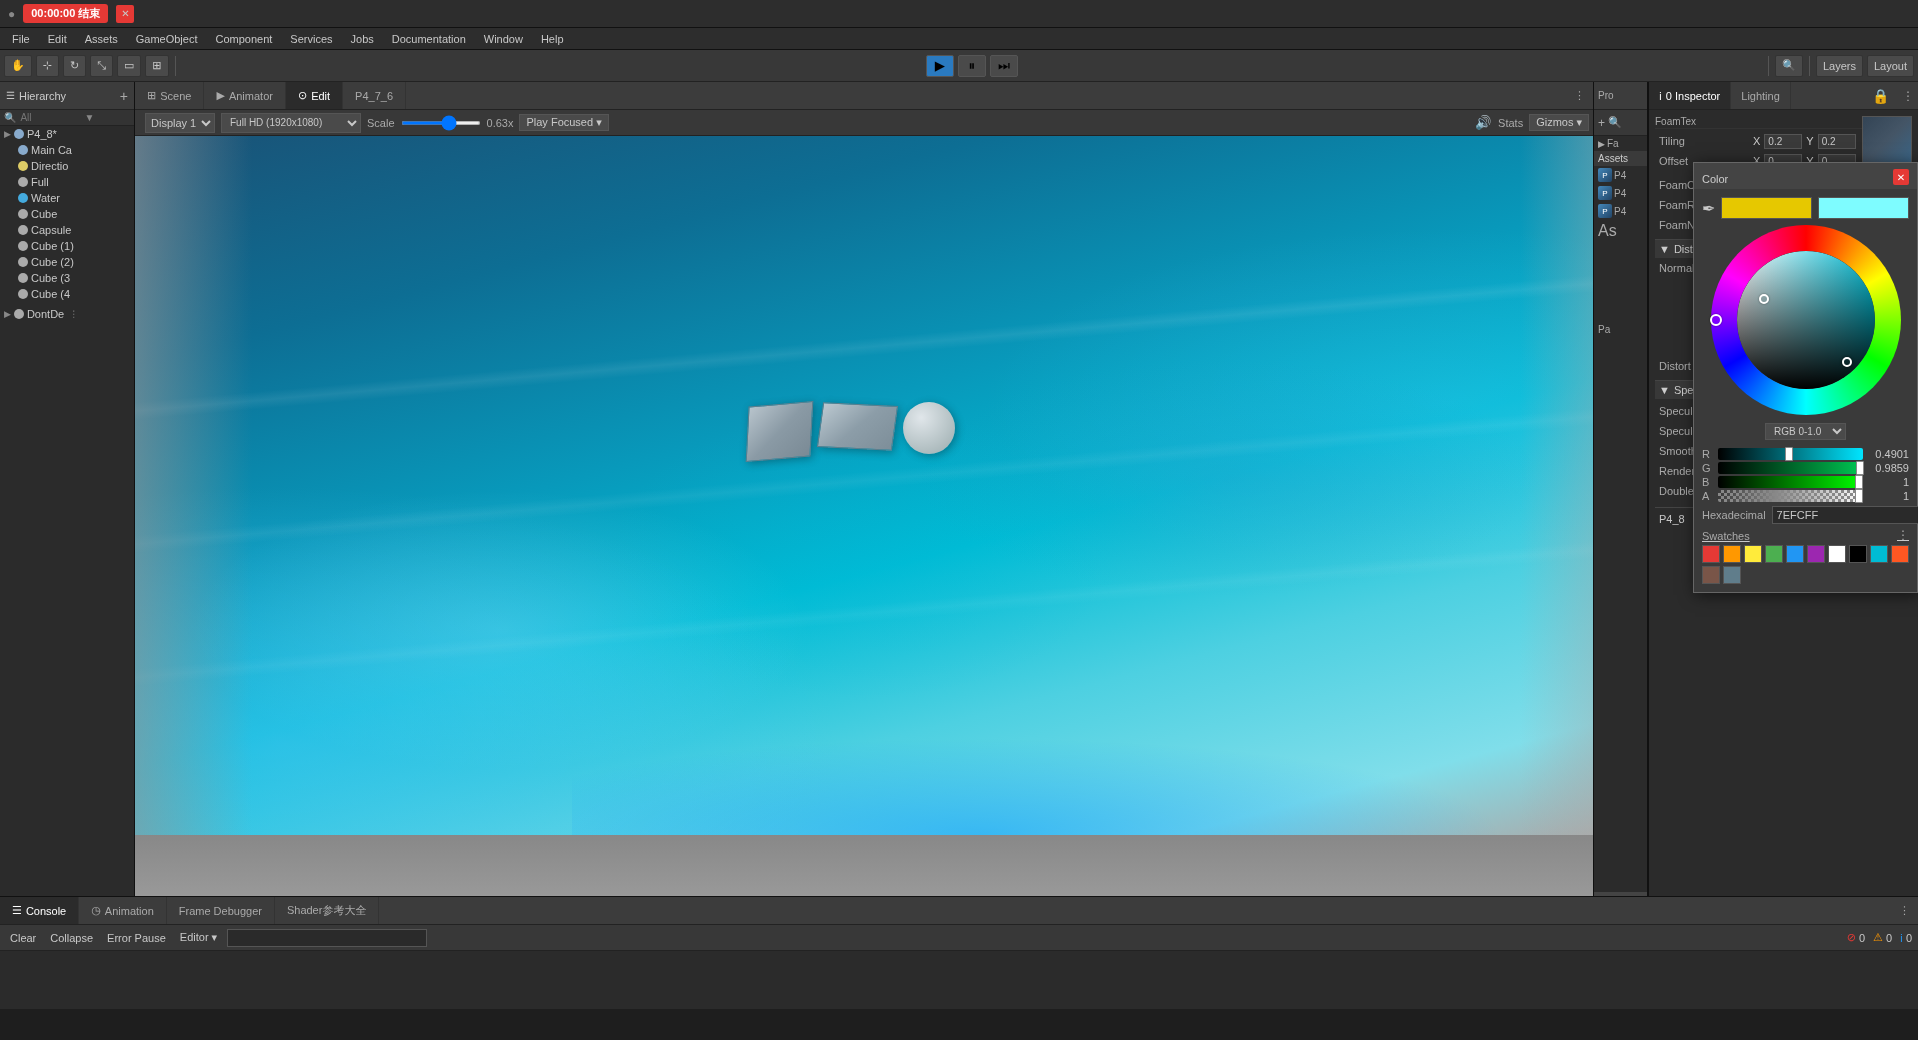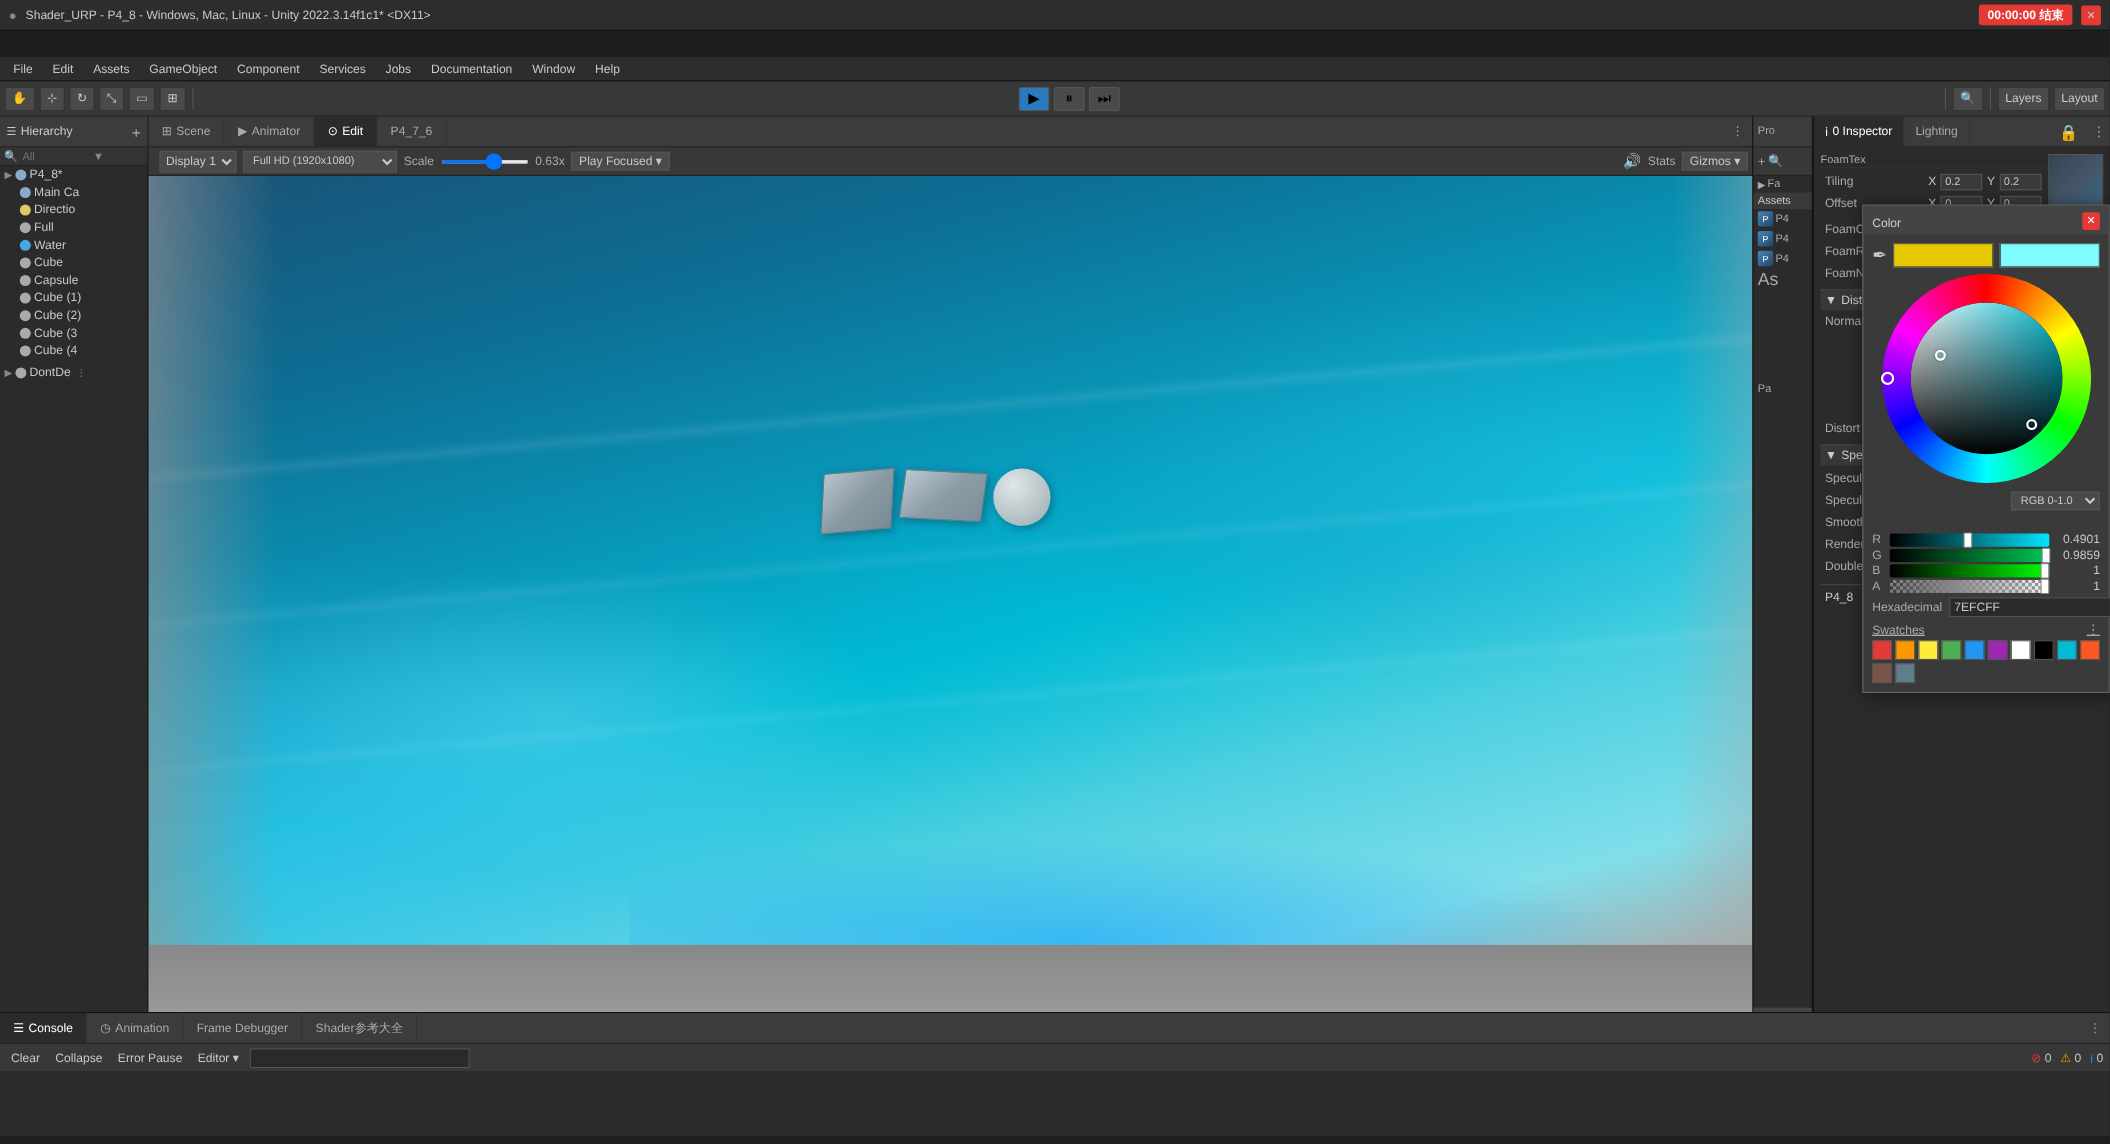--- a/index.html
+++ b/index.html
@@ -5,21 +5,21 @@
     * { box-sizing: border-box; margin: 0; padding: 0; }
     body { background: #1e1e1e; color: #c8c8c8; font-family: 'Segoe UI', Arial, sans-serif; font-size: 11px; overflow: hidden; width: 1918px; height: 1040px; }
     
     
     #title-bar { background: #2d2d2d; height: 28px; display: flex; align-items: center; padding: 0 8px; gap: 8px; border-bottom: 1px solid #111; }
     #title-bar .win-btn { width: 18px; height: 18px; border: none; cursor: pointer; font-size: 10px; display: flex; align-items: center; justify-content: center; color: #c8c8c8; }
     #title-bar .win-btn.close { background: #e53935; border-radius: 2px; }
     #title-bar .timer-btn { background: #e53935; color: white; padding: 2px 8px; border-radius: 3px; font-size: 11px; font-weight: bold; }
     
     
-    #menu-bar { background: #2d2d2d; height: 22px; display: flex; align-items: center; padding: 0 4px; gap: 2px; border-bottom: 1px solid #111; margin-top: 24px; }
+    #menu-bar { background: #2d2d2d; height: 22px; display: flex; align-items: center; padding: 0 4px; gap: 2px; border-bottom: 1px solid #111; }
     .menu-item { padding: 2px 8px; cursor: pointer; color: #c8c8c8; font-size: 11px; }
     
     
     #toolbar-row { background: #383838; height: 32px; display: flex; align-items: center; padding: 0 4px; border-bottom: 1px solid #222; gap: 4px; }
     .toolbar-btn { background: #4a4a4a; border: 1px solid #333; color: #c8c8c8; padding: 2px 6px; font-size: 11px; cursor: pointer; border-radius: 2px; height: 22px; display: flex; align-items: center; gap: 3px; }
     .toolbar-separator { width: 1px; height: 20px; background: #555; margin: 0 2px; }
     .toolbar-center { flex: 1; display: flex; justify-content: center; gap: 4px; }
     .play-btn { background: #4a4a4a; border: 1px solid #555; border-radius: 2px; width: 28px; height: 22px; display: flex; align-items: center; justify-content: center; cursor: pointer; }
     .play-btn.active { background: #2a7ac0; }
     
@@ -45,21 +45,20 @@
     ::-webkit-scrollbar-track { background: #2b2b2b; }
     ::-webkit-scrollbar-thumb { background: #555; border-radius: 3px; }
     #view-area { display: flex; flex: 1; }
     #scene-game-area { flex: 1; display: flex; flex-direction: column; }
   </style>
 </head>
 <body>
 
 <div id="title-bar">
   <span style="font-size:12px; color:#888;">●</span>
-  <span style="flex:1; font-size:11px; color:#c8c8c8;">Shader_URP - P4_8 - Windows, Mac, Linux - Unity 2022.3.14f1c1* &lt;DX11&gt;</span>
   <div class="timer-btn">00:00:00 结束</div>
   <button class="win-btn close">✕</button>
 </div>
 
 <div id="menu-bar">
   <div class="menu-item">File</div>
   <div class="menu-item">Edit</div>
   <div class="menu-item">Assets</div>
   <div class="menu-item">GameObject</div>
   <div class="menu-item">Component</div>
@@ -414,21 +413,21 @@
 
               <div style="position:absolute; width:10px; height:10px; border-radius:50%; border:2px solid white; top:35%; left:20%; transform:translate(-50%,-50%); background:transparent; box-shadow:0 0 2px rgba(0,0,0,0.5);"></div>
             </div>
           </div>
 
           <div style="position:absolute; width:12px; height:12px; border-radius:50%; border:2px solid white; top:50%; left:3%; transform:translate(-50%,-50%); background:transparent; box-shadow:0 0 2px rgba(0,0,0,0.5);"></div>
 
           <div style="position:absolute; width:10px; height:10px; border-radius:50%; border:2px solid white; background:transparent; top:72%; left:72%; transform:translate(-50%,-50%); box-shadow: 0 0 3px rgba(0,0,0,0.7);"></div>
         </div>
 
-        <div style="display:flex; justify-content:flex-end; margin-bottom:21px;">
+        <div style="display:flex; justify-content:center; margin-bottom:8px;">
           <select style="background:#4a4a4a; border:1px solid #555; color:#c8c8c8; font-size:10px; padding:1px 4px;">
             <option>RGB 0-1.0</option>
             <option>RGB 0-255</option>
             <option>HSV</option>
           </select>
         </div>
 
         <div style="display:flex; align-items:center; gap:4px; margin:2px 0;">
           <span style="width:12px; font-size:11px; color:#aaa;">R</span>
           <div style="flex:1; height:12px; border-radius:2px; background:linear-gradient(to right, #000, #00e5ff); cursor:pointer; position:relative;">

